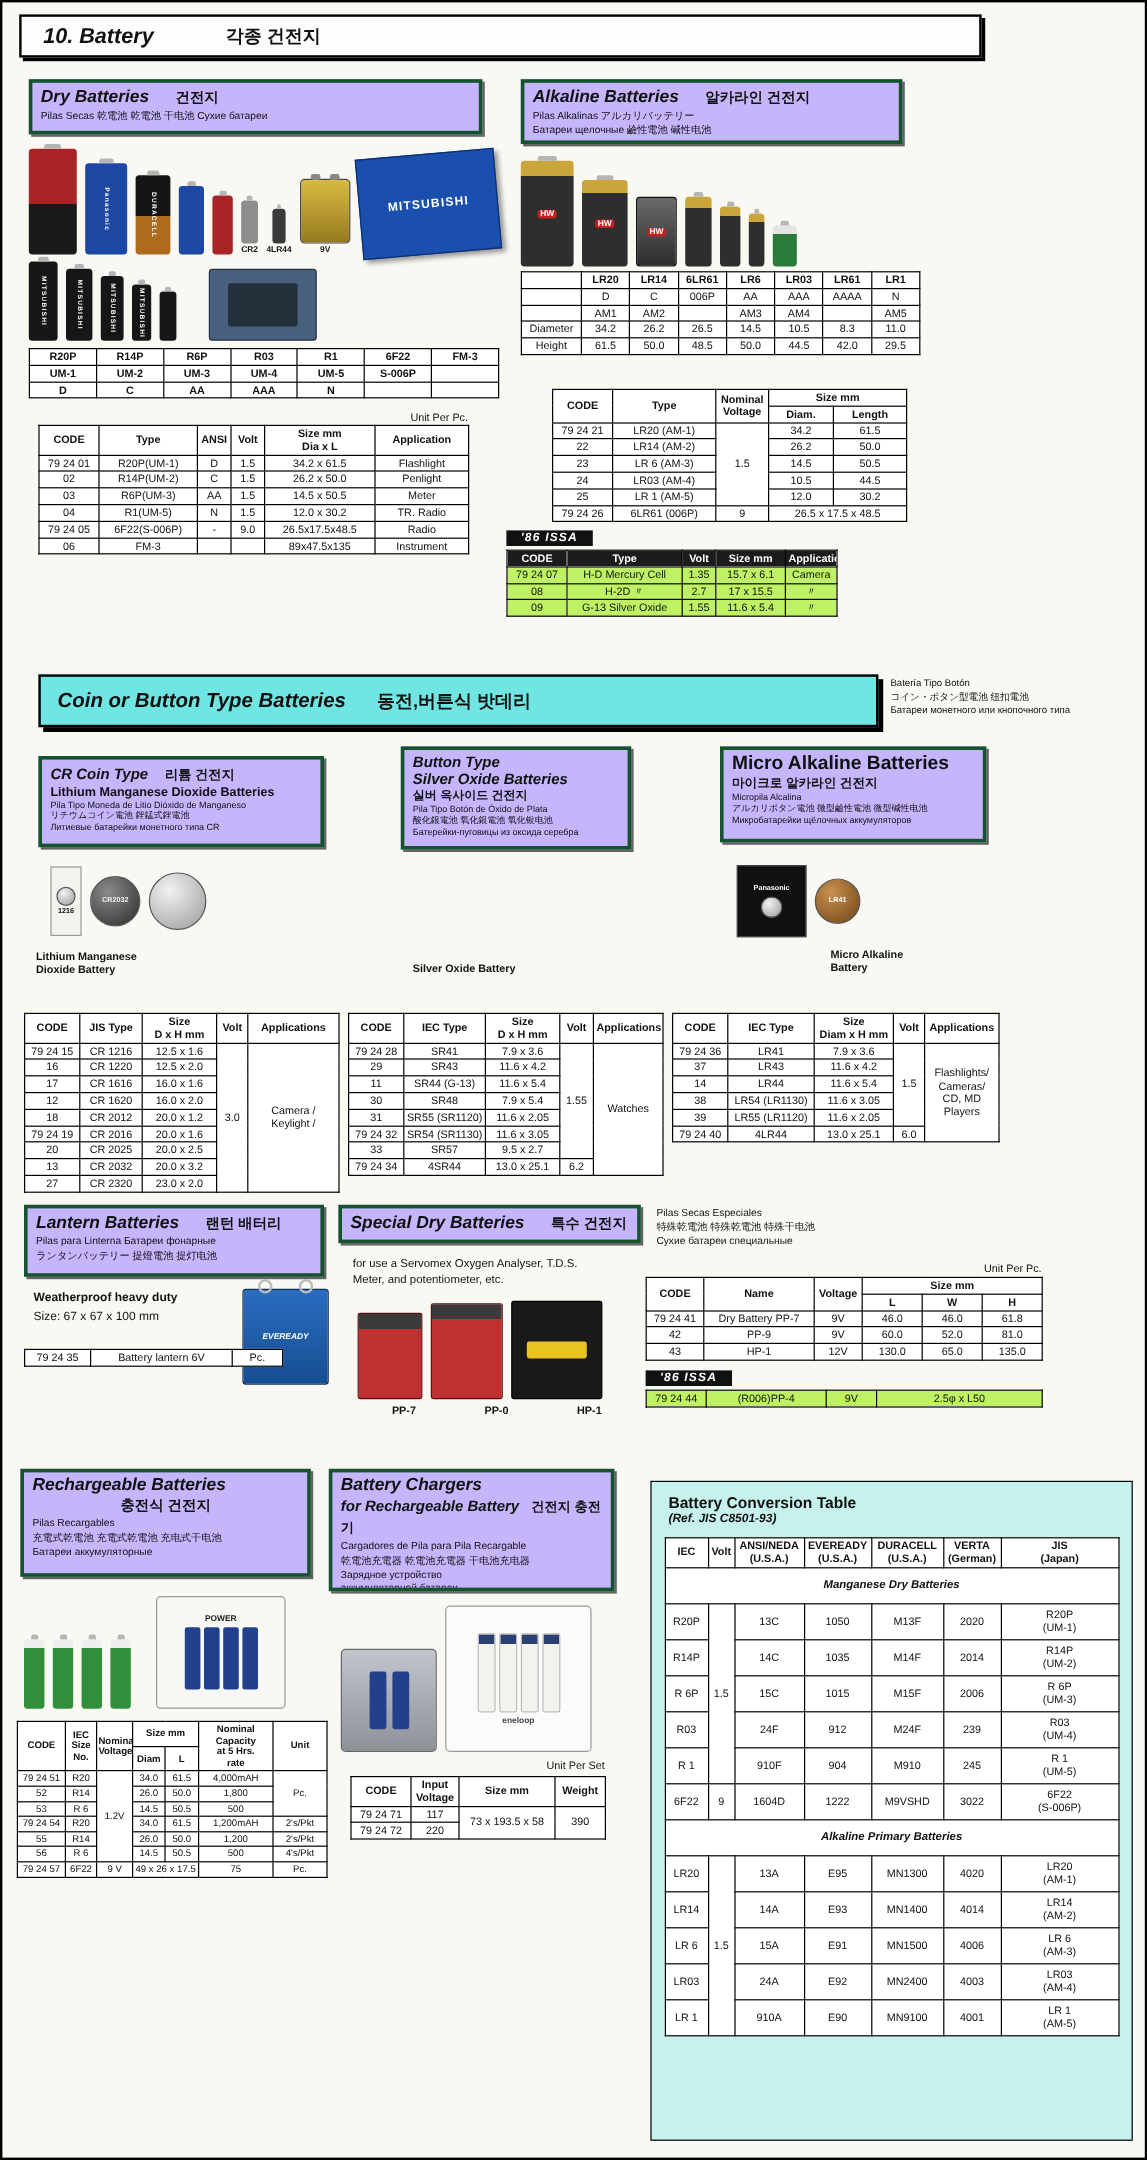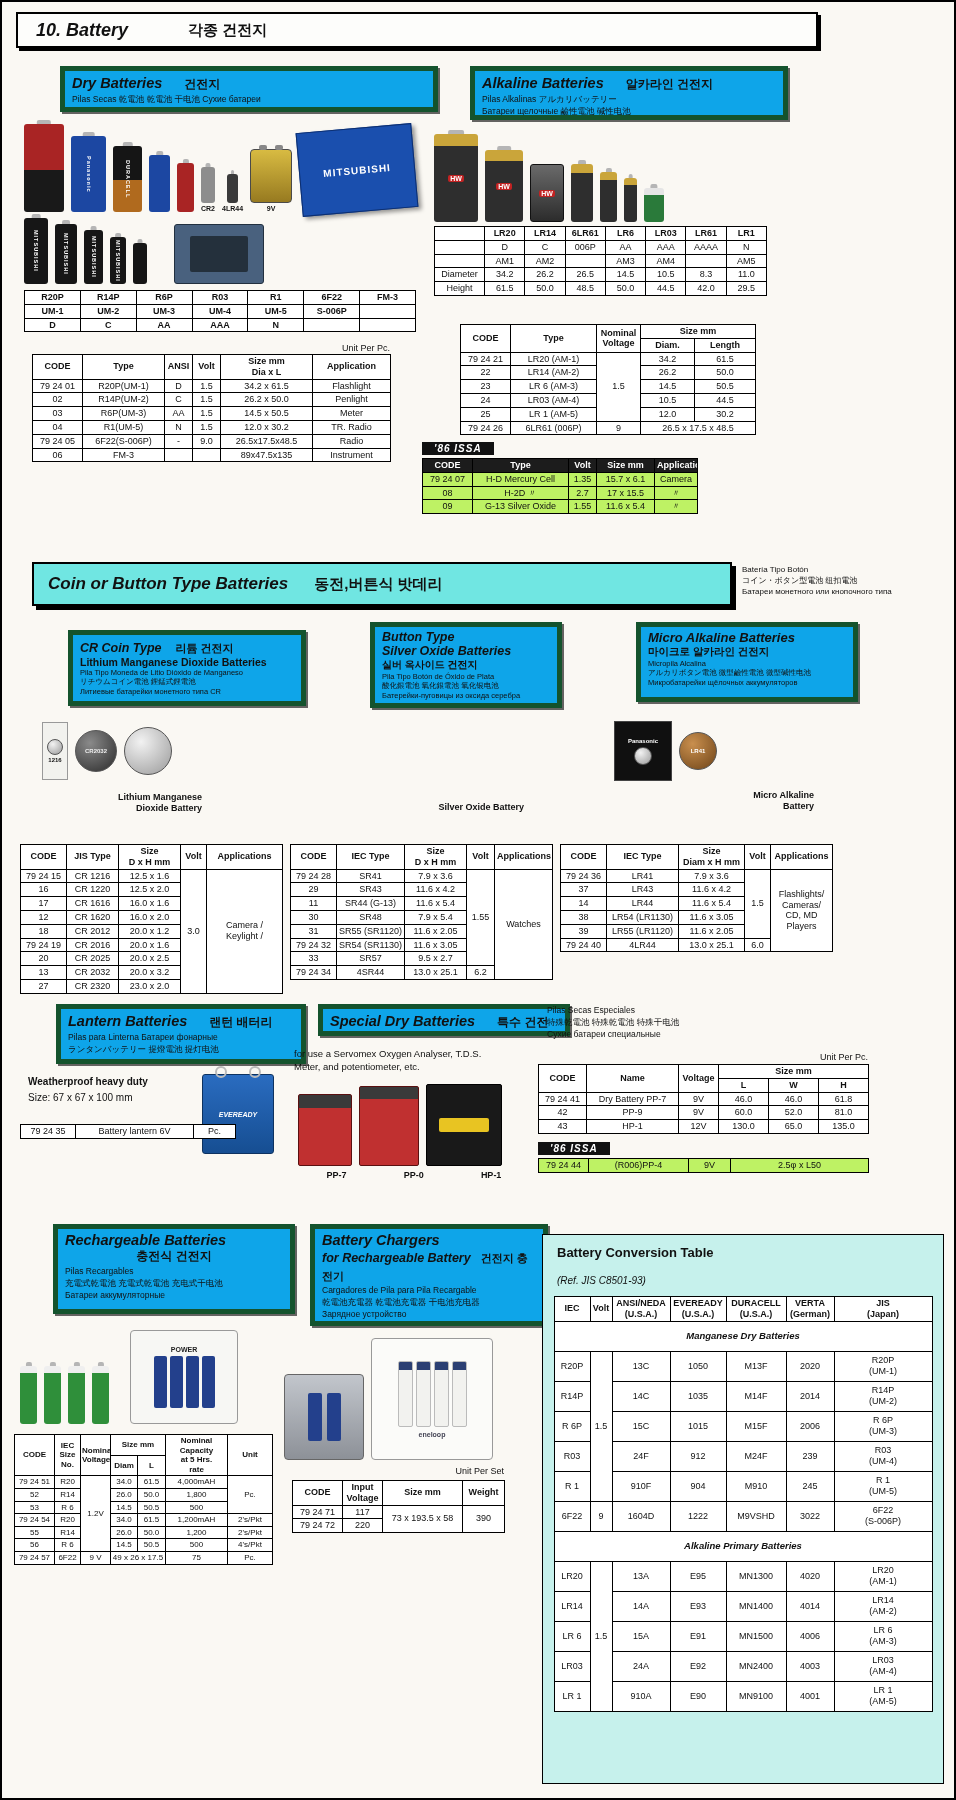--- a/index.html
+++ b/index.html
@@ -3,38 +3,38 @@
 <meta charset="utf-8">
 <style>
   * { margin:0; padding:0; box-sizing:border-box; }
   html,body { background:#ffffff; }
   body { font-family:"Liberation Sans", sans-serif; color:#111; }
   .page { position:relative; width:956px; height:1800px; background:#faf8f3; border:2px solid #000; overflow:hidden; }
   .abs { position:absolute; }
   .headerbox { background:#fdfdfb; border:2px solid #000; box-shadow:3px 3px 0 #000; display:flex; align-items:center; padding:0 18px; }
   .headerbox .en { font-style:italic; font-weight:bold; font-size:18px; }
   .headerbox .ko { font-weight:bold; font-size:15px; margin-left:60px; }
-  .greenbox { background:#0ea5e9; border:5px solid #14532d; box-shadow:2px 2px 0 rgba(0,0,0,.6); padding:3px 7px; overflow:hidden;margin-left:36px; }
+  .greenbox { background:#c4b5fd; border:3px solid #14532d; box-shadow:2px 2px 0 rgba(0,0,0,.6); padding:3px 7px; overflow:hidden; }
   .st-en { font-style:italic; font-weight:bold; font-size:14.5px; }
   .st-ko { font-weight:bold; font-size:12px; margin-left:22px; }
   .st-sub { font-size:8.5px; line-height:1.3; margin-top:1px; }
   .cyanbox { background:#70e6e2; border:2px solid #000; box-shadow:4px 4px 0 #000; display:flex; align-items:center; padding:0 14px; }
   .cyanbox .en { font-style:italic; font-weight:bold; font-size:17px; }
   .cyanbox .ko { font-weight:bold; font-size:15px; margin-left:26px; }
   .sidetext { font-size:8px; line-height:1.4; }
   .t { border-collapse:collapse; background:#fff; table-layout:fixed; }
   .t th,.t td { border:1px solid #000; font-size:9px; padding:1px 2px; text-align:center; white-space:pre-line; line-height:1.2; overflow:hidden; }
   .t th { font-weight:bold; }
   .bold-cells td { font-weight:bold; }
   .small th,.small td { font-size:8px; padding:1px 1px; }
   .unit-note { font-size:9px; text-align:right; }
   .issa-tag { background:#111; color:#fff; font-style:italic; font-weight:bold; font-size:10px; padding:1px 12px; display:inline-block; letter-spacing:1px; }
   .issa th { background:#1c1c1c; color:#fff; }
   .issa td { background:#bef264; }
-  .caption { white-space:pre-line; text-align:right; font-weight:bold; font-size:9px; line-height:1.25; }
+  .caption { white-space:pre-line; text-align:left; font-weight:bold; font-size:9px; line-height:1.25; }
   .note { white-space:pre-line; font-size:9.5px; line-height:1.35; }
   .photo { display:flex; align-items:flex-end; gap:7px; }
   .batt { position:relative; border-radius:3px; display:flex; align-items:center; justify-content:center; flex:0 0 auto; }
   .batt::before { content:""; position:absolute; top:-4px; left:50%; transform:translateX(-50%); width:36%; height:4px; background:#b5b5b5; border-radius:2px 2px 0 0; }
   .vtext { writing-mode:vertical-rl; font-size:5.5px; font-weight:bold; color:#fff; letter-spacing:1px; max-height:92%; overflow:hidden; }
   .hw { color:#fff; font-size:7px; font-weight:bold; background:#c22222; padding:0 2px; border-radius:2px; }
   .coin { border-radius:50%; display:flex; align-items:center; justify-content:center; font-size:6px; font-weight:bold; border:1px solid #555; flex:0 0 auto; }
   .coin.silver { background:radial-gradient(circle at 35% 30%, #f2f2f2, #9a9a9a); color:#444; }
   .coin.gold { background:radial-gradient(circle at 35% 30%, #f3dc90, #a4832b); color:#5a4310; }
   .coin.dark { background:radial-gradient(circle at 35% 30%, #8a8a8a, #2b2b2b); color:#eee; }
@@ -440,21 +440,21 @@
     <div style="font-style:italic;font-weight:bold;font-size:12.5px">Button Type</div>
     <div style="font-style:italic;font-weight:bold;font-size:12.5px">Silver Oxide Batteries</div>
     <div style="font-weight:bold;font-size:10px">실버 옥사이드 건전지</div>
     <div style="font-size:7.5px">Pila Tipo Botón de Óxido de Plata</div>
     <div style="font-size:7.5px">酸化銀電池 氧化銀電池 氧化银电池</div>
     <div style="font-size:7.5px">Батерейки-пуговицы из оксида серебра</div>
   </div>
   <div class="abs caption" style="left:342px;top:800px;width:180px">Silver Oxide Battery</div>
 
   <div class="abs greenbox" style="left:598px;top:620px;width:222px;height:80px">
-    <div style="font-style:italic;font-weight:bold;font-size:13px">Micro Alkaline Batteries</div>
+    <div style="font-weight:bold;font-size:16px">Micro Alkaline Batteries</div>
     <div style="font-weight:bold;font-size:10.5px">마이크로 알카라인 건전지</div>
     <div style="font-size:7.5px">Micropila Alcalina</div>
     <div style="font-size:7.5px">アルカリボタン電池 微型鹼性電池 微型碱性电池</div>
     <div style="font-size:7.5px">Микробатарейки щёлочных аккумуляторов</div>
   </div>
   <div class="abs photo" style="left:612px;top:712px;width:196px;height:74px;align-items:center">
     <div style="width:58px;height:60px;background:#101010;border:1px solid #444;display:flex;flex-direction:column;align-items:center;justify-content:center;gap:3px">
       <span style="color:#fff;font-size:6px;font-weight:bold">Panasonic</span>
       <span class="coin silver" style="width:18px;height:18px"></span>
     </div>
@@ -940,21 +940,21 @@
         </tr>
         <tr>
           <td>79 24 72</td>
           <td>220</td>
         </tr>
       </tbody>
   </table>
 
   <div class="abs" style="left:540px;top:1232px;width:402px;height:550px;background:#c6f1ec;border:1px solid #000">
     <div style="margin:10px 0 0 14px;font-weight:bold;font-size:13px">Battery Conversion Table</div>
-    <div style="margin:15px 0 0 14px;font-weight:normal;font-style:italic;font-size:10px">(Ref. JIS C8501-93)</div>
+    <div style="margin:0 0 0 14px;font-weight:bold;font-style:italic;font-size:10px">(Ref. JIS C8501-93)</div>
     <table class="t conv" style="margin:10px auto 0;width:378px">
       <colgroup>
           <col style="width:36px">
           <col style="width:22px">
           <col style="width:58px">
           <col style="width:56px">
           <col style="width:60px">
           <col style="width:48px">
           <col style="width:98px">
         </colgroup>

